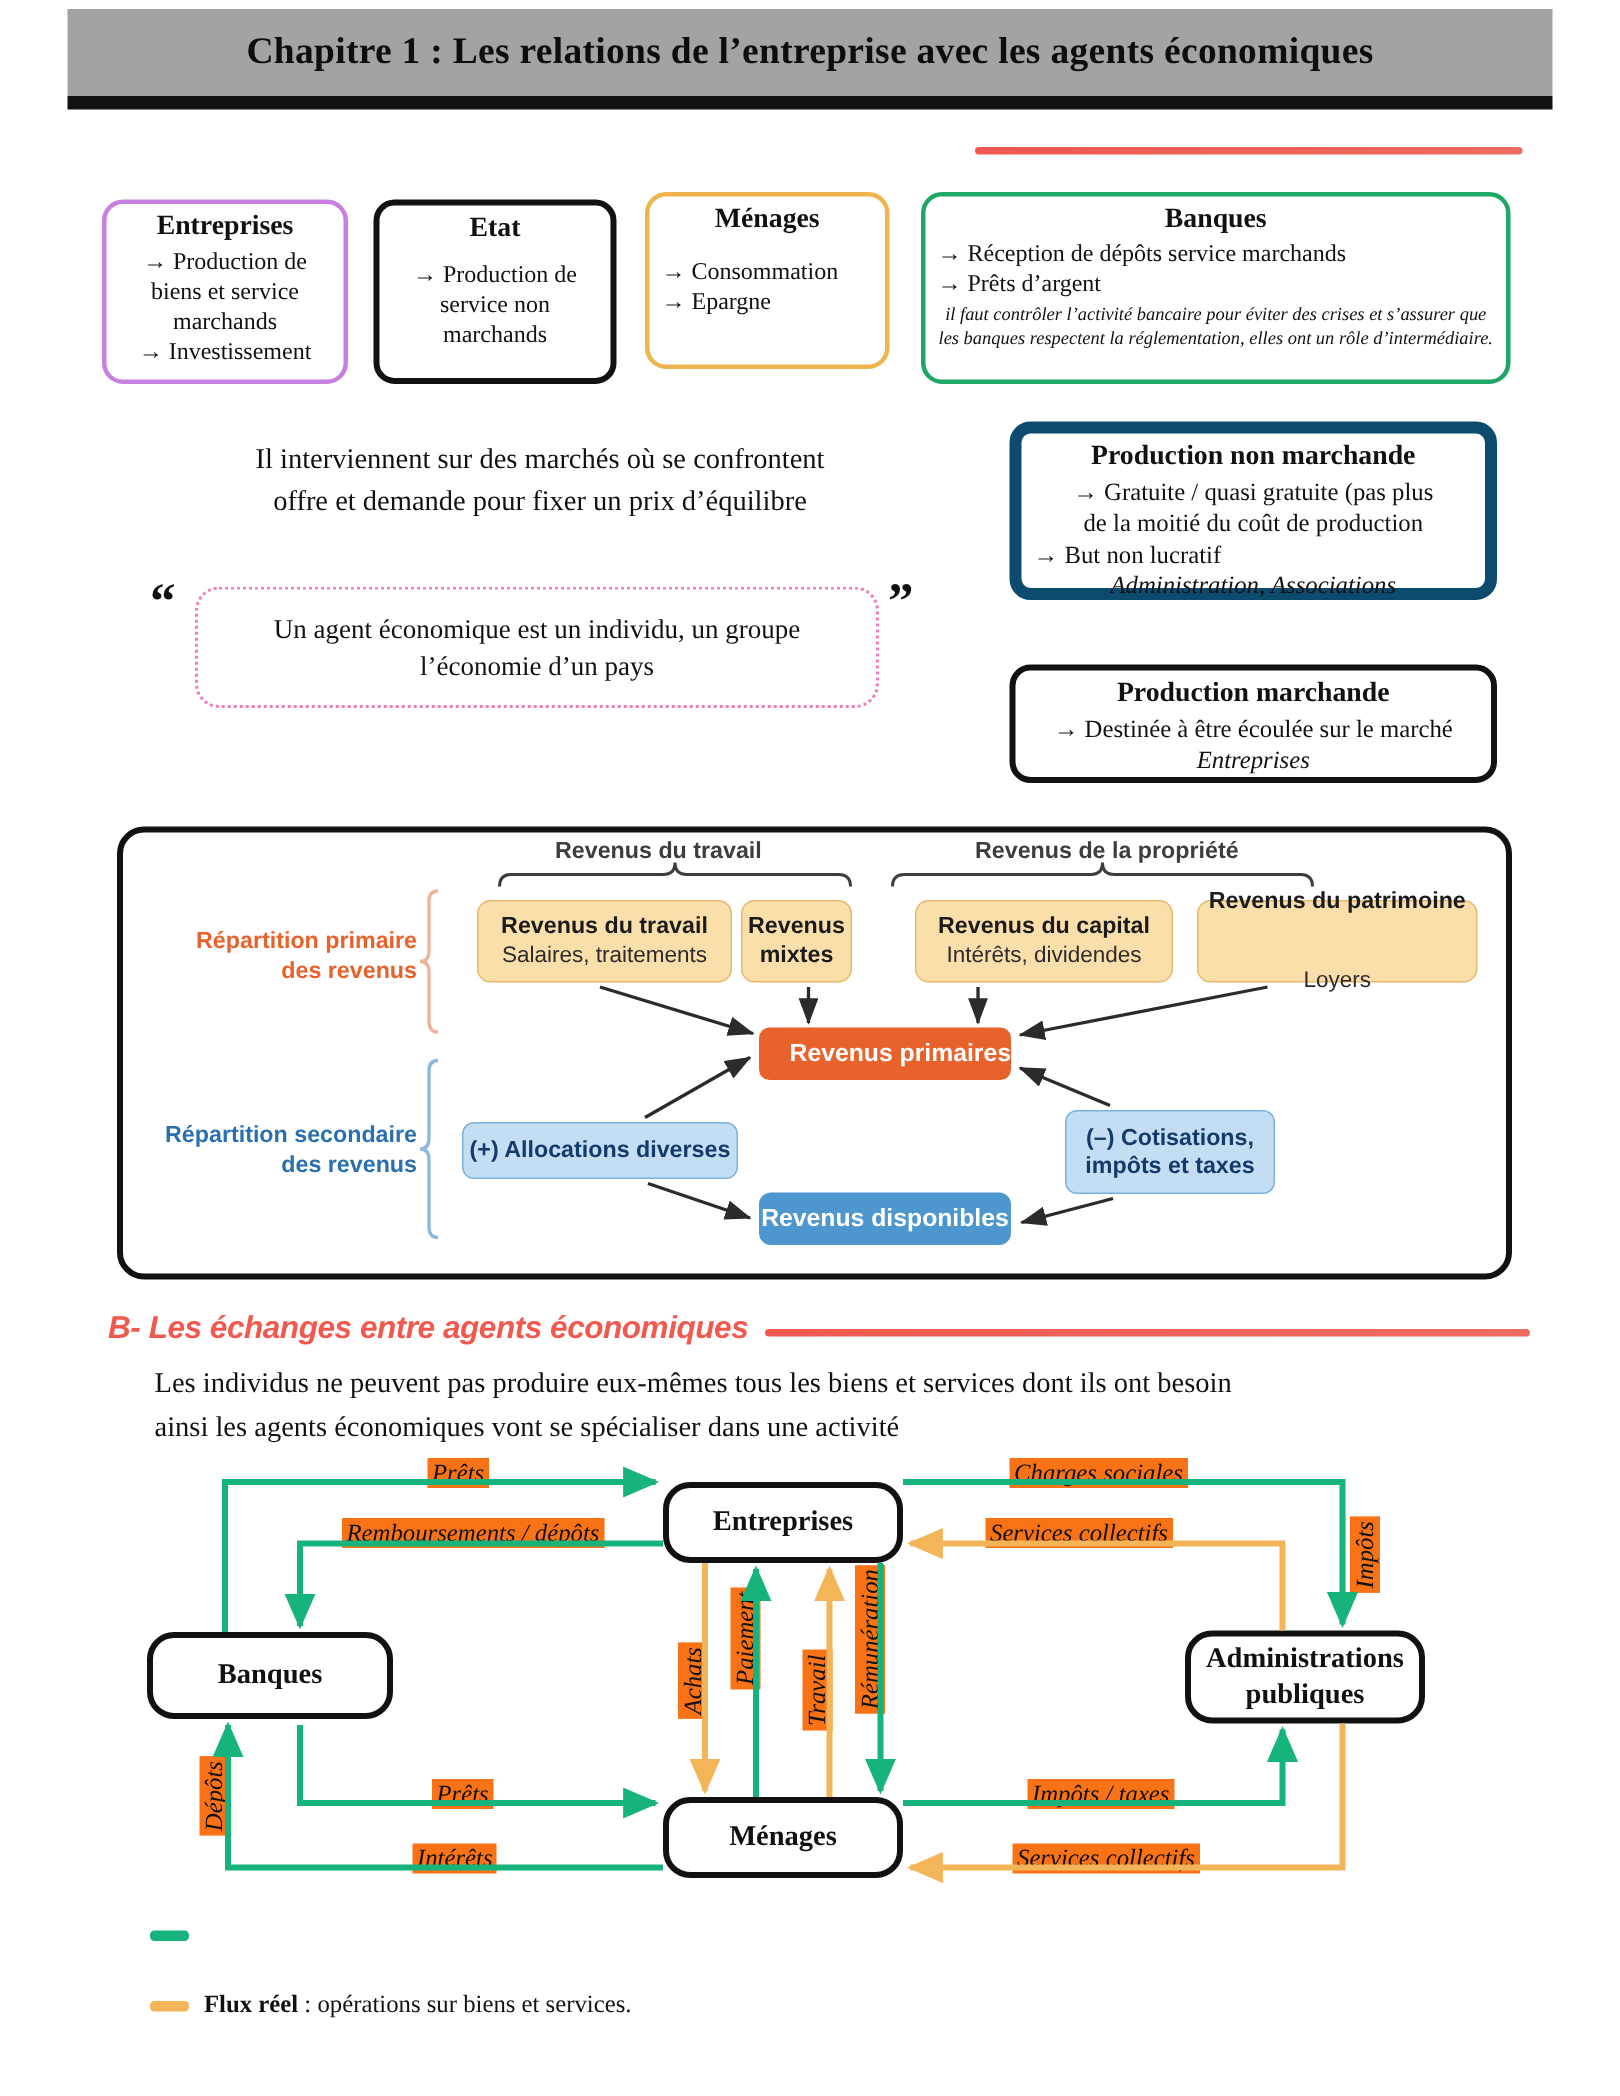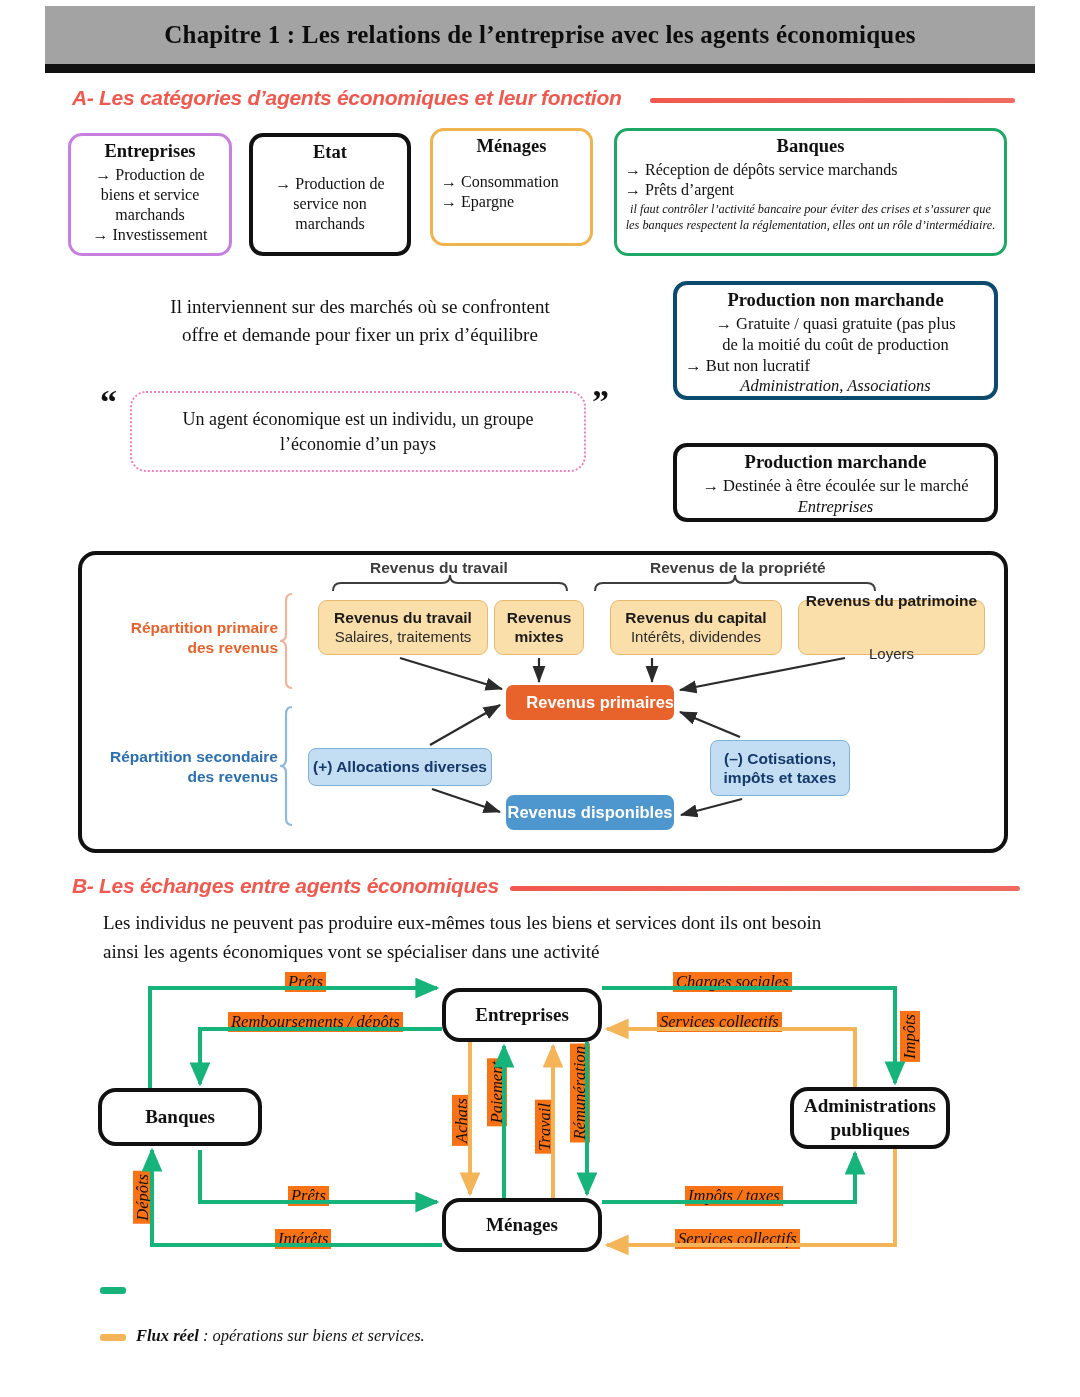--- a/index.html
+++ b/index.html
@@ -78,21 +78,20 @@
 </head>
 <body>
 
 <div class="pg">
 
   <div class="title-band">
     <span>Chapitre 1 : Les relations de l’entreprise avec les agents économiques</span>
   </div>
   <div class="title-rule"></div>
 
-  <div class="sec-head" style="left:72px;top:86px;">A- Les catégories d’agents économiques et leur fonction</div>
   <div class="sec-rule" style="left:650px;top:98px;width:365px;"></div>
 
   <div class="rbox" style="left:68px;top:133px;width:164px;height:123px;border:3px solid #c77fe0;">
     <div class="bx-title">Entreprises</div>
     <div class="bx-line">→ Production de</div>
     <div class="bx-line">biens et service</div>
     <div class="bx-line">marchands</div>
     <div class="bx-line">→ Investissement</div>
   </div>
 
@@ -121,21 +120,21 @@
     <div>offre et demande pour fixer un prix d’équilibre</div>
   </div>
 
   <span class="qmark" style="left:100px;top:383px;">“</span>
   <span class="qmark" style="left:592px;top:383px;">”</span>
   <div class="quote-box" style="left:130px;top:391px;width:456px;height:81px;">
     <div>Un agent économique est un individu, un groupe</div>
     <div>l’économie d’un pays</div>
   </div>
 
-  <div class="rbox" style="left:673px;top:281px;width:325px;height:119px;border:4px solid #0c4a6e;">
+  <div class="rbox" style="left:673px;top:281px;width:325px;height:119px;border:8px solid #0c4a6e;">
     <div class="bx-title">Production non marchande</div>
     <div class="bx-line" style="font-size:16.5px;">→ Gratuite / quasi gratuite (pas plus</div>
     <div class="bx-line" style="font-size:16.5px;">de la moitié du coût de production</div>
     <div class="bx-line left" style="font-size:16.5px;">→ But non lucratif</div>
     <div class="bx-line" style="font-size:16.5px;font-style:italic;">Administration, Associations</div>
   </div>
 
   <div class="rbox" style="left:673px;top:443px;width:325px;height:79px;border:4px solid #111;">
     <div class="bx-title">Production marchande</div>
     <div class="bx-line" style="font-size:16.5px;">→ Destinée à être écoulée sur le marché</div>
@@ -153,21 +152,21 @@
     <div>des revenus</div>
   </div>
 
   <div class="rv-cap" style="left:370px;top:559px;">Revenus du travail</div>
   <div class="rv-cap" style="left:650px;top:559px;">Revenus de la propriété</div>
 
   <div class="rv rv-yellow" style="left:318px;top:600px;width:170px;height:55px;">
     <div class="l1">Revenus du travail</div>
     <div class="l2">Salaires, traitements</div>
   </div>
-  <div class="rv rv-yellow" style="left:494px;top:600px;width:90px;height:55px;">
+  <div class="rv rv-yellow" style="left:494px;top:600px;width:74px;height:55px;">
     <div class="l1">Revenus</div>
     <div class="l1">mixtes</div>
   </div>
   <div class="rv rv-yellow" style="left:610px;top:600px;width:172px;height:55px;">
     <div class="l1">Revenus du capital</div>
     <div class="l2">Intérêts, dividendes</div>
   </div>
   <div class="rv rv-yellow" style="left:798px;top:600px;width:187px;height:55px;gap:34px;">
     <div class="l1">Revenus du patrimoine</div>
     <div class="l2">Loyers</div>
@@ -222,21 +221,21 @@
   <div class="flab vert" style="left:570px;top:1043px;">Rémunération</div>
 
   <div class="flab vert" style="left:133px;top:1171px;">Dépôts</div>
   <div class="flab" style="left:288px;top:1186px;">Prêts</div>
   <div class="flab" style="left:275px;top:1229px;">Intérêts</div>
   <div class="flab" style="left:685px;top:1186px;">Impôts  / taxes</div>
   <div class="flab" style="left:675px;top:1229px;">Services collectifs</div>
 
   <div class="lg-swatch" style="left:100px;top:1287px;background:#16b37a;"></div>
   <div class="lg-swatch" style="left:100px;top:1334px;background:#f3b558;"></div>
-  <div class="lg-row" style="left:136px;top:1324px;width:870px;font-style:italic;">
+  <div class="lg-row" style="left:136px;top:1324px;width:870px;">
     <span class="lg-b">Flux réel</span><span> : opérations sur biens et services.</span>
   </div>
 
   <svg class="ov" viewBox="0 0 1080 1397">
     <defs>
       <marker id="ah-dark" markerWidth="9" markerHeight="9" refX="7.5" refY="3" orient="auto">
         <path d="M0,0 L8,3 L0,6 z" fill="#2b2b2b"></path>
       </marker>
       <marker id="ah-green" markerWidth="7" markerHeight="7" refX="5.4" refY="2.6" orient="auto">
         <path d="M0,0 L6,2.6 L0,5.2 z" fill="#16b37a"></path>

